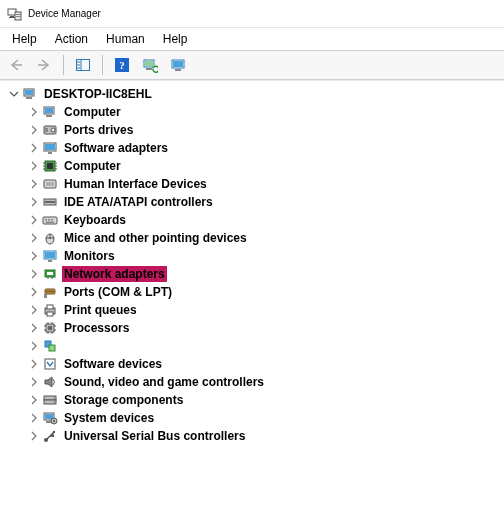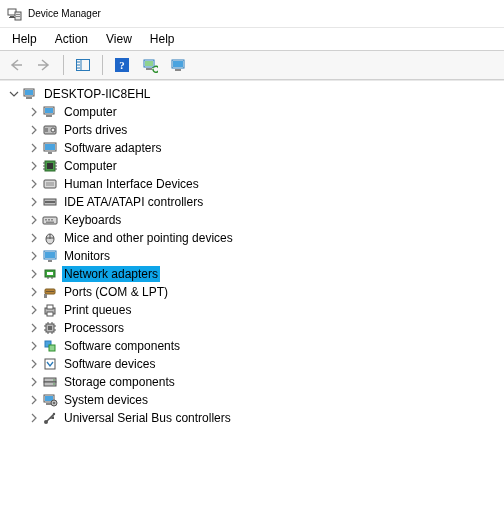--- a/index.html
+++ b/index.html
@@ -65,39 +65,40 @@
     overflow: auto;
     height: calc(516px - 28px - 22px - 30px);
     border-top: 1px solid #e8e8e8;
   }
   .tree-row {
     display: flex;
     align-items: center;
     height: 18px;
     position: relative;
     white-space: nowrap;
+    font-weight: bold;
   }
   .twisty {
     width: 12px; height: 12px;
     display: flex; align-items: center; justify-content: center;
     cursor: pointer;
     color: #6a6a6a;
     margin-right: 2px;
     flex: 0 0 12px;
   }
   .node-icon {
     width: 16px; height: 16px; flex: 0 0 16px;
     display: flex; align-items: center; justify-content: center;
     margin-right: 4px;
   }
   .node-label {
     padding: 1px 2px;
   }
   .highlighted .node-label {
-    background: #0ea5e9;
+    background: #be185d;
   }
   .root-row { padding-left: 4px; }
   .child-row { padding-left: 24px; align-items: center; }
   svg { display: block; }
 </style>
 </head>
 <body>
 
 <div class="titlebar">
   <span class="app-icon">
@@ -109,21 +110,21 @@
       <rect x="10" y="8" width="4" height="1" fill="#888"></rect>
       <rect x="10" y="10" width="4" height="1" fill="#888"></rect>
     </svg>
   </span>
   <span class="title-text">Device Manager</span>
 </div>
 
 <div class="menubar">
   <div class="menu-item">Help</div>
   <div class="menu-item">Action</div>
-  <div class="menu-item">View</div>
+  <div class="menu-item">Human</div>
   <div class="menu-item">Help</div>
 </div>
 
 <div class="toolbar">
   <div class="tb-btn disabled" title="Back">
     <span>
       <svg width="16" height="16" viewBox="0 0 16 16">
           <path d="M10 3 L4 8 L10 13 M4 8 H14" fill="none" stroke="#333" stroke-width="1.5"></path>
         </svg>
     </span>
@@ -412,35 +413,48 @@
       <svg width="10" height="10" viewBox="0 0 10 10">
             <path d="M3 1 L7 5 L3 9" fill="none" stroke="#777" stroke-width="1.2"></path>
           </svg>
     </span>
     <span class="node-icon">
           <svg width="16" height="16" viewBox="0 0 16 16">
             <rect x="3" y="3" width="6" height="6" fill="#4aa3df" stroke="#2a7ab9"></rect>
             <rect x="7" y="7" width="6" height="6" fill="#8fd28f" stroke="#2d8f2d"></rect>
           </svg>
         </span>
-    <span class="node-label">Software components</span>
   </div>
       <div class="tree-row child-row">
     <span class="twisty">
       <svg width="10" height="10" viewBox="0 0 10 10">
             <path d="M3 1 L7 5 L3 9" fill="none" stroke="#777" stroke-width="1.2"></path>
           </svg>
     </span>
     <span class="node-icon">
           <svg width="16" height="16" viewBox="0 0 16 16">
             <rect x="3" y="3" width="10" height="10" fill="#fff" stroke="#555"></rect>
             <path d="M5 6 L8 10 L11 6" fill="none" stroke="#2a7ab9" stroke-width="1.3"></path>
           </svg>
         </span>
     <span class="node-label">Software devices</span>
+  </div>
+      <div class="tree-row child-row">
+    <span class="twisty">
+      <svg width="10" height="10" viewBox="0 0 10 10">
+            <path d="M3 1 L7 5 L3 9" fill="none" stroke="#777" stroke-width="1.2"></path>
+          </svg>
+    </span>
+    <span class="node-icon">
+          <svg width="16" height="16" viewBox="0 0 16 16">
+            <path d="M3 6 L6 6 L10 3 L10 13 L6 10 L3 10 Z" fill="#888" stroke="#555"></path>
+            <path d="M11 5 Q14 8 11 11" fill="none" stroke="#555"></path>
+          </svg>
+        </span>
+    <span class="node-label">Sound, video and game controllers</span>
   </div>
       <div class="tree-row child-row">
     <span class="twisty">
       <svg width="10" height="10" viewBox="0 0 10 10">
             <path d="M3 1 L7 5 L3 9" fill="none" stroke="#777" stroke-width="1.2"></path>
           </svg>
     </span>
     <span class="node-icon">
           <svg width="16" height="16" viewBox="0 0 16 16">
             <rect x="2" y="4" width="12" height="4" fill="#bfbfbf" stroke="#555"></rect>

